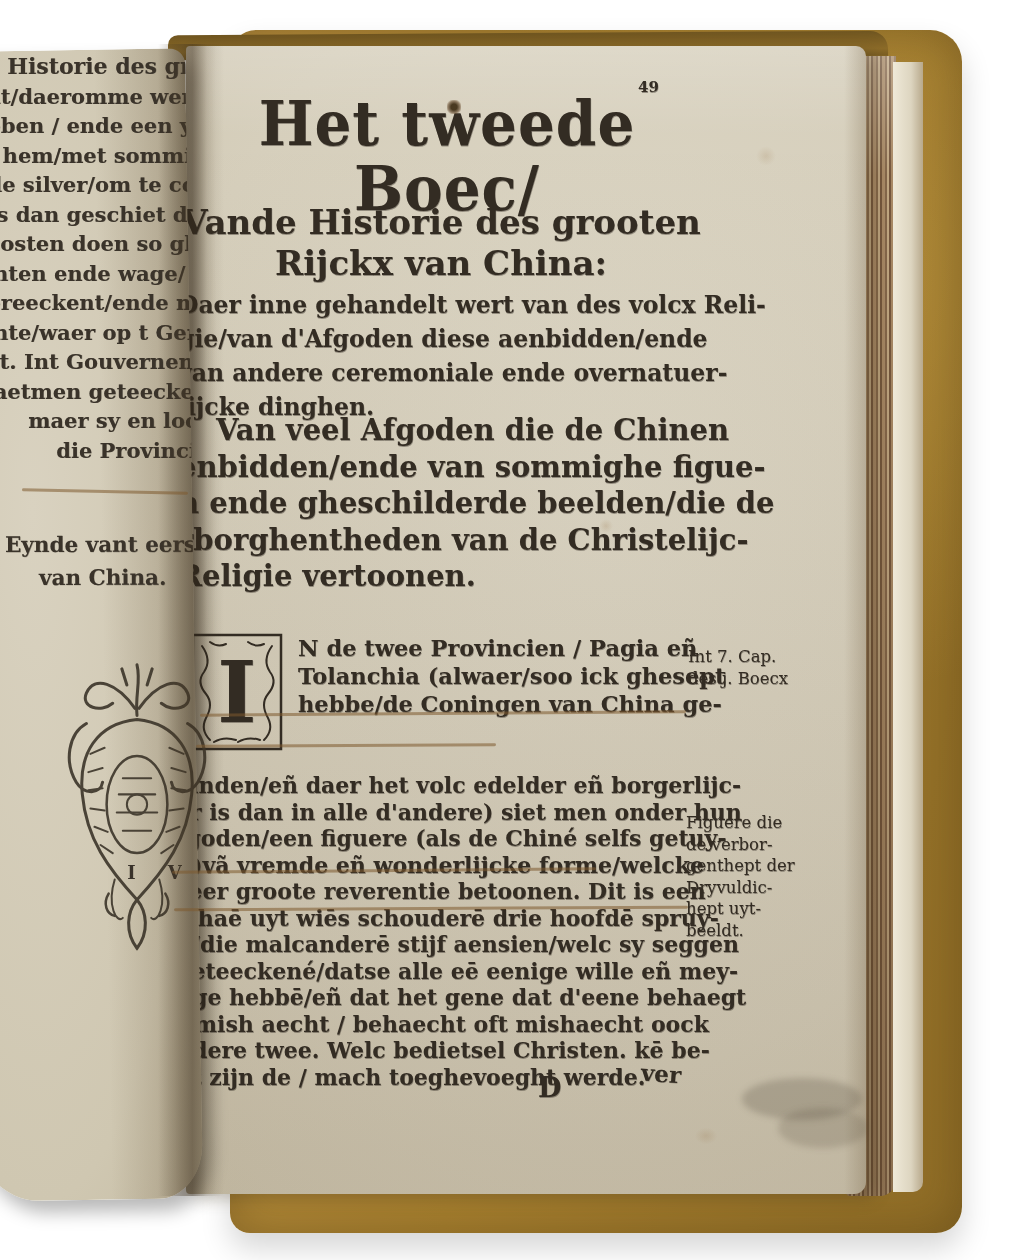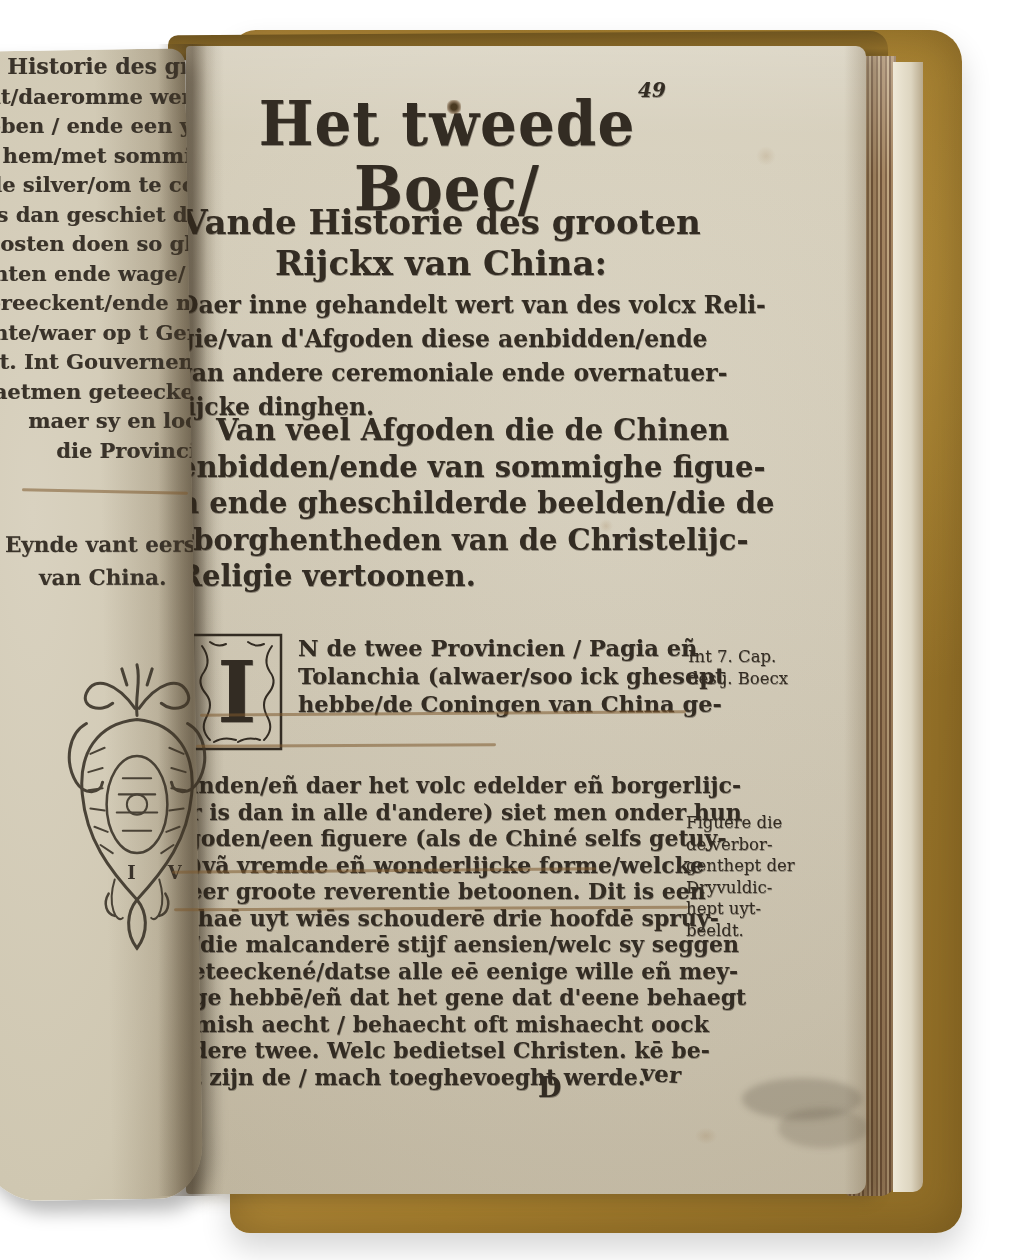--- a/index.html
+++ b/index.html
@@ -64,21 +64,21 @@
            radial-gradient(14px 14px at 580px 110px, rgba(140,100,50,.15), rgba(0,0,0,0) 70%),
            radial-gradient(16px 12px at 520px 1090px, rgba(140,100,50,.16), rgba(0,0,0,0) 70%),
            linear-gradient(90deg,rgba(110,90,60,.30) 0,rgba(110,90,60,0) 30px),
            linear-gradient(270deg,rgba(110,90,60,.28) 0,rgba(110,90,60,0) 22px),
            linear-gradient(rgba(255,255,255,.18),rgba(0,0,0,0) 90px,rgba(90,70,40,.14) 96%),
            radial-gradient(120% 90% at 62% 40%, #ddd7c6 0%, #d6cfbc 55%, #ccc3ac 100%);
          box-shadow:10px 5px 16px rgba(70,55,30,.30);
          overflow:hidden;z-index:3;color:#332c23;}
   .right-page [data-name]{text-shadow:.5px .5px 0 rgba(51,44,35,.42);}
 
-  .pagenum{position:absolute;left:452px;top:32px;font-weight:bold;font-size:20px;font-style:italic;}
+  .pagenum{position:absolute;left:452px;top:32px;font-weight:bold;font-size:15px;}
   .title{position:absolute;left:-24px;top:50px;width:570px;text-align:center;
          font-weight:bold;font-size:58px;line-height:1.05;letter-spacing:1px;
          transform:scaleY(1.06);}
   .subtitle{position:absolute;left:-12px;top:156px;width:534px;text-align:center;}
   .subtitle .r-line{font-weight:bold;font-size:34px;line-height:41px;white-space:nowrap;}
   .argument{position:absolute;left:-8px;top:242px;width:525px;}
   .argument .r-line{font-weight:bold;font-size:23.5px;line-height:34px;white-space:nowrap;}
   .summary{position:absolute;left:-8px;top:366px;width:525px;}
   .summary .r-line{font-weight:bold;font-size:29px;line-height:36.5px;white-space:nowrap;}
   .summary .r-line:nth-child(1){margin-left:38px;}

